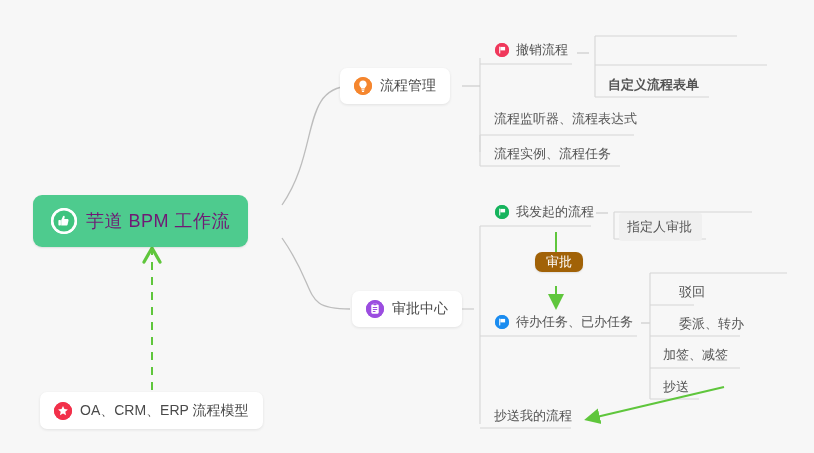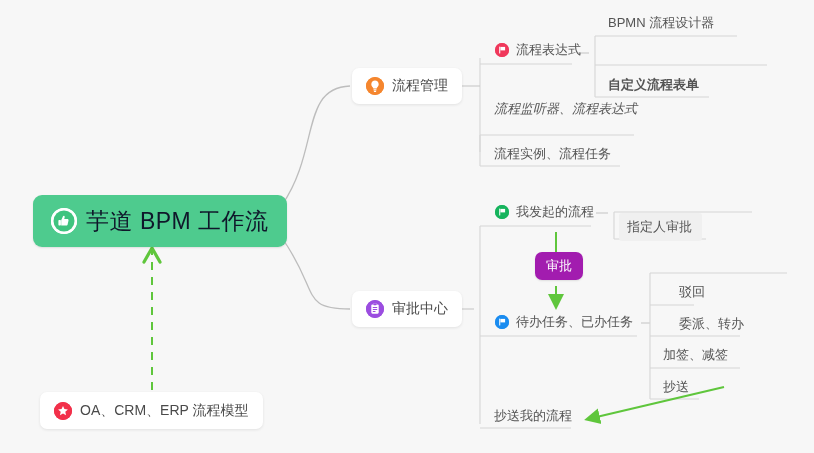--- a/index.html
+++ b/index.html
@@ -39,22 +39,22 @@
 
   
   .node-root {
     background: #4ECB8E;
     border-radius: 9px;
     padding: 0 18px;
     height: 52px;
     box-shadow: 0 1px 2px rgba(0,0,0,0.10);
   }
   .node-root .node-label {
-    color: #0f172a;
-    font-size: 23px;
+    color: #701a75;
+    font-size: 18px;
     letter-spacing: 0.5px;
   }
 
   
   .node-card {
     background: #ffffff;
     border-radius: 7px;
     padding: 0 14px;
     height: 36px;
     box-shadow: 0 1px 3px rgba(0,0,0,0.09);
@@ -77,24 +77,24 @@
   .node-plain.has-icon { padding-left: 6px; }
 
   
   .node-plain.highlight {
     background: #f0f0f0;
     border-radius: 3px;
   }
 
   
   .node-tag {
-    background: #a21caf;
+    background: #a16207;
     border-radius: 7px;
     padding: 0 11px;
-    height: 28px;
+    height: 20px;
     box-shadow: 0 1px 2px rgba(0,0,0,0.10);
   }
   .node-tag .node-label {
     color: #ffffff;
     font-size: 13px;
   }
 
   
   .icon {
     display: inline-flex;
@@ -199,21 +199,21 @@
       <svg width="18" height="18" viewBox="0 0 18 18">
         <circle cx="9" cy="9" r="9" fill="#F2304A"></circle>
         <path d="M9 3.9 L10.45 7.1 L13.9 7.45 L11.3 9.75
                  L12.05 13.2 L9 11.4 L5.95 13.2 L6.7 9.75
                  L4.1 7.45 L7.55 7.1 Z" fill="#ffffff"></path>
       </svg>
     </span>
     <span class="node-label">OA、CRM、ERP 流程模型</span>
   </div>
 
-  <div class="node node-card" style="left:352px; top:68px;">
+  <div class="node node-card" style="left:340px; top:68px;">
     <span class="icon icon-md ic-orange">
       <svg width="18" height="18" viewBox="0 0 18 18">
         <circle cx="9" cy="9" r="9" fill="#F5862E"></circle>
         <path d="M9 3.6 C11.1 3.6 12.7 5.2 12.7 7.2
                  C12.7 8.6 11.9 9.5 11.3 10.2
                  C10.9 10.7 10.7 11.1 10.7 11.6 L7.3 11.6
                  C7.3 11.1 7.1 10.7 6.7 10.2
                  C6.1 9.5 5.3 8.6 5.3 7.2
                  C5.3 5.2 6.9 3.6 9 3.6 Z" fill="#ffffff"></path>
         <rect x="7.4" y="12.3" width="3.2" height="1.1" rx="0.55" fill="#ffffff"></rect>
@@ -224,33 +224,30 @@
   </div>
 
   <div class="node node-plain has-icon" style="left:489px; top:36px;">
     <span class="icon icon-sm ic-pink">
       <svg width="14" height="14" viewBox="0 0 14 14">
         <circle cx="7" cy="7" r="7" fill="#F0385B"></circle>
         <rect x="4.2" y="3.4" width="1.05" height="7.2" rx="0.5" fill="#ffffff"></rect>
         <path d="M5.4 3.9 L10.1 3.9 L10.1 7.4 L5.4 7.4 Z" fill="#ffffff"></path>
       </svg>
     </span>
-    <span class="node-label">流程表达式</span>
-  </div>
-
-  <div class="node node-plain" style="left:600px; top:9px;">
-    <span class="node-label">BPMN 流程设计器</span>
-  </div>
+    <span class="node-label">撤销流程</span>
+  </div>
+
 
 
   <div class="node node-plain" style="left:600px; top:71px;font-weight:bold;">
     <span class="node-label">自定义流程表单</span>
   </div>
 
-  <div class="node node-plain" style="left:486px; top:95px;font-style:italic;">
+  <div class="node node-plain" style="left:486px; top:105px;">
     <span class="node-label">流程监听器、流程表达式</span>
   </div>
 
   <div class="node node-plain" style="left:486px; top:140px;">
     <span class="node-label">流程实例、流程任务</span>
   </div>
 
   <div class="node node-card" style="left:352px; top:291px;">
     <span class="icon icon-md ic-purple">
       <svg width="18" height="18" viewBox="0 0 18 18">

